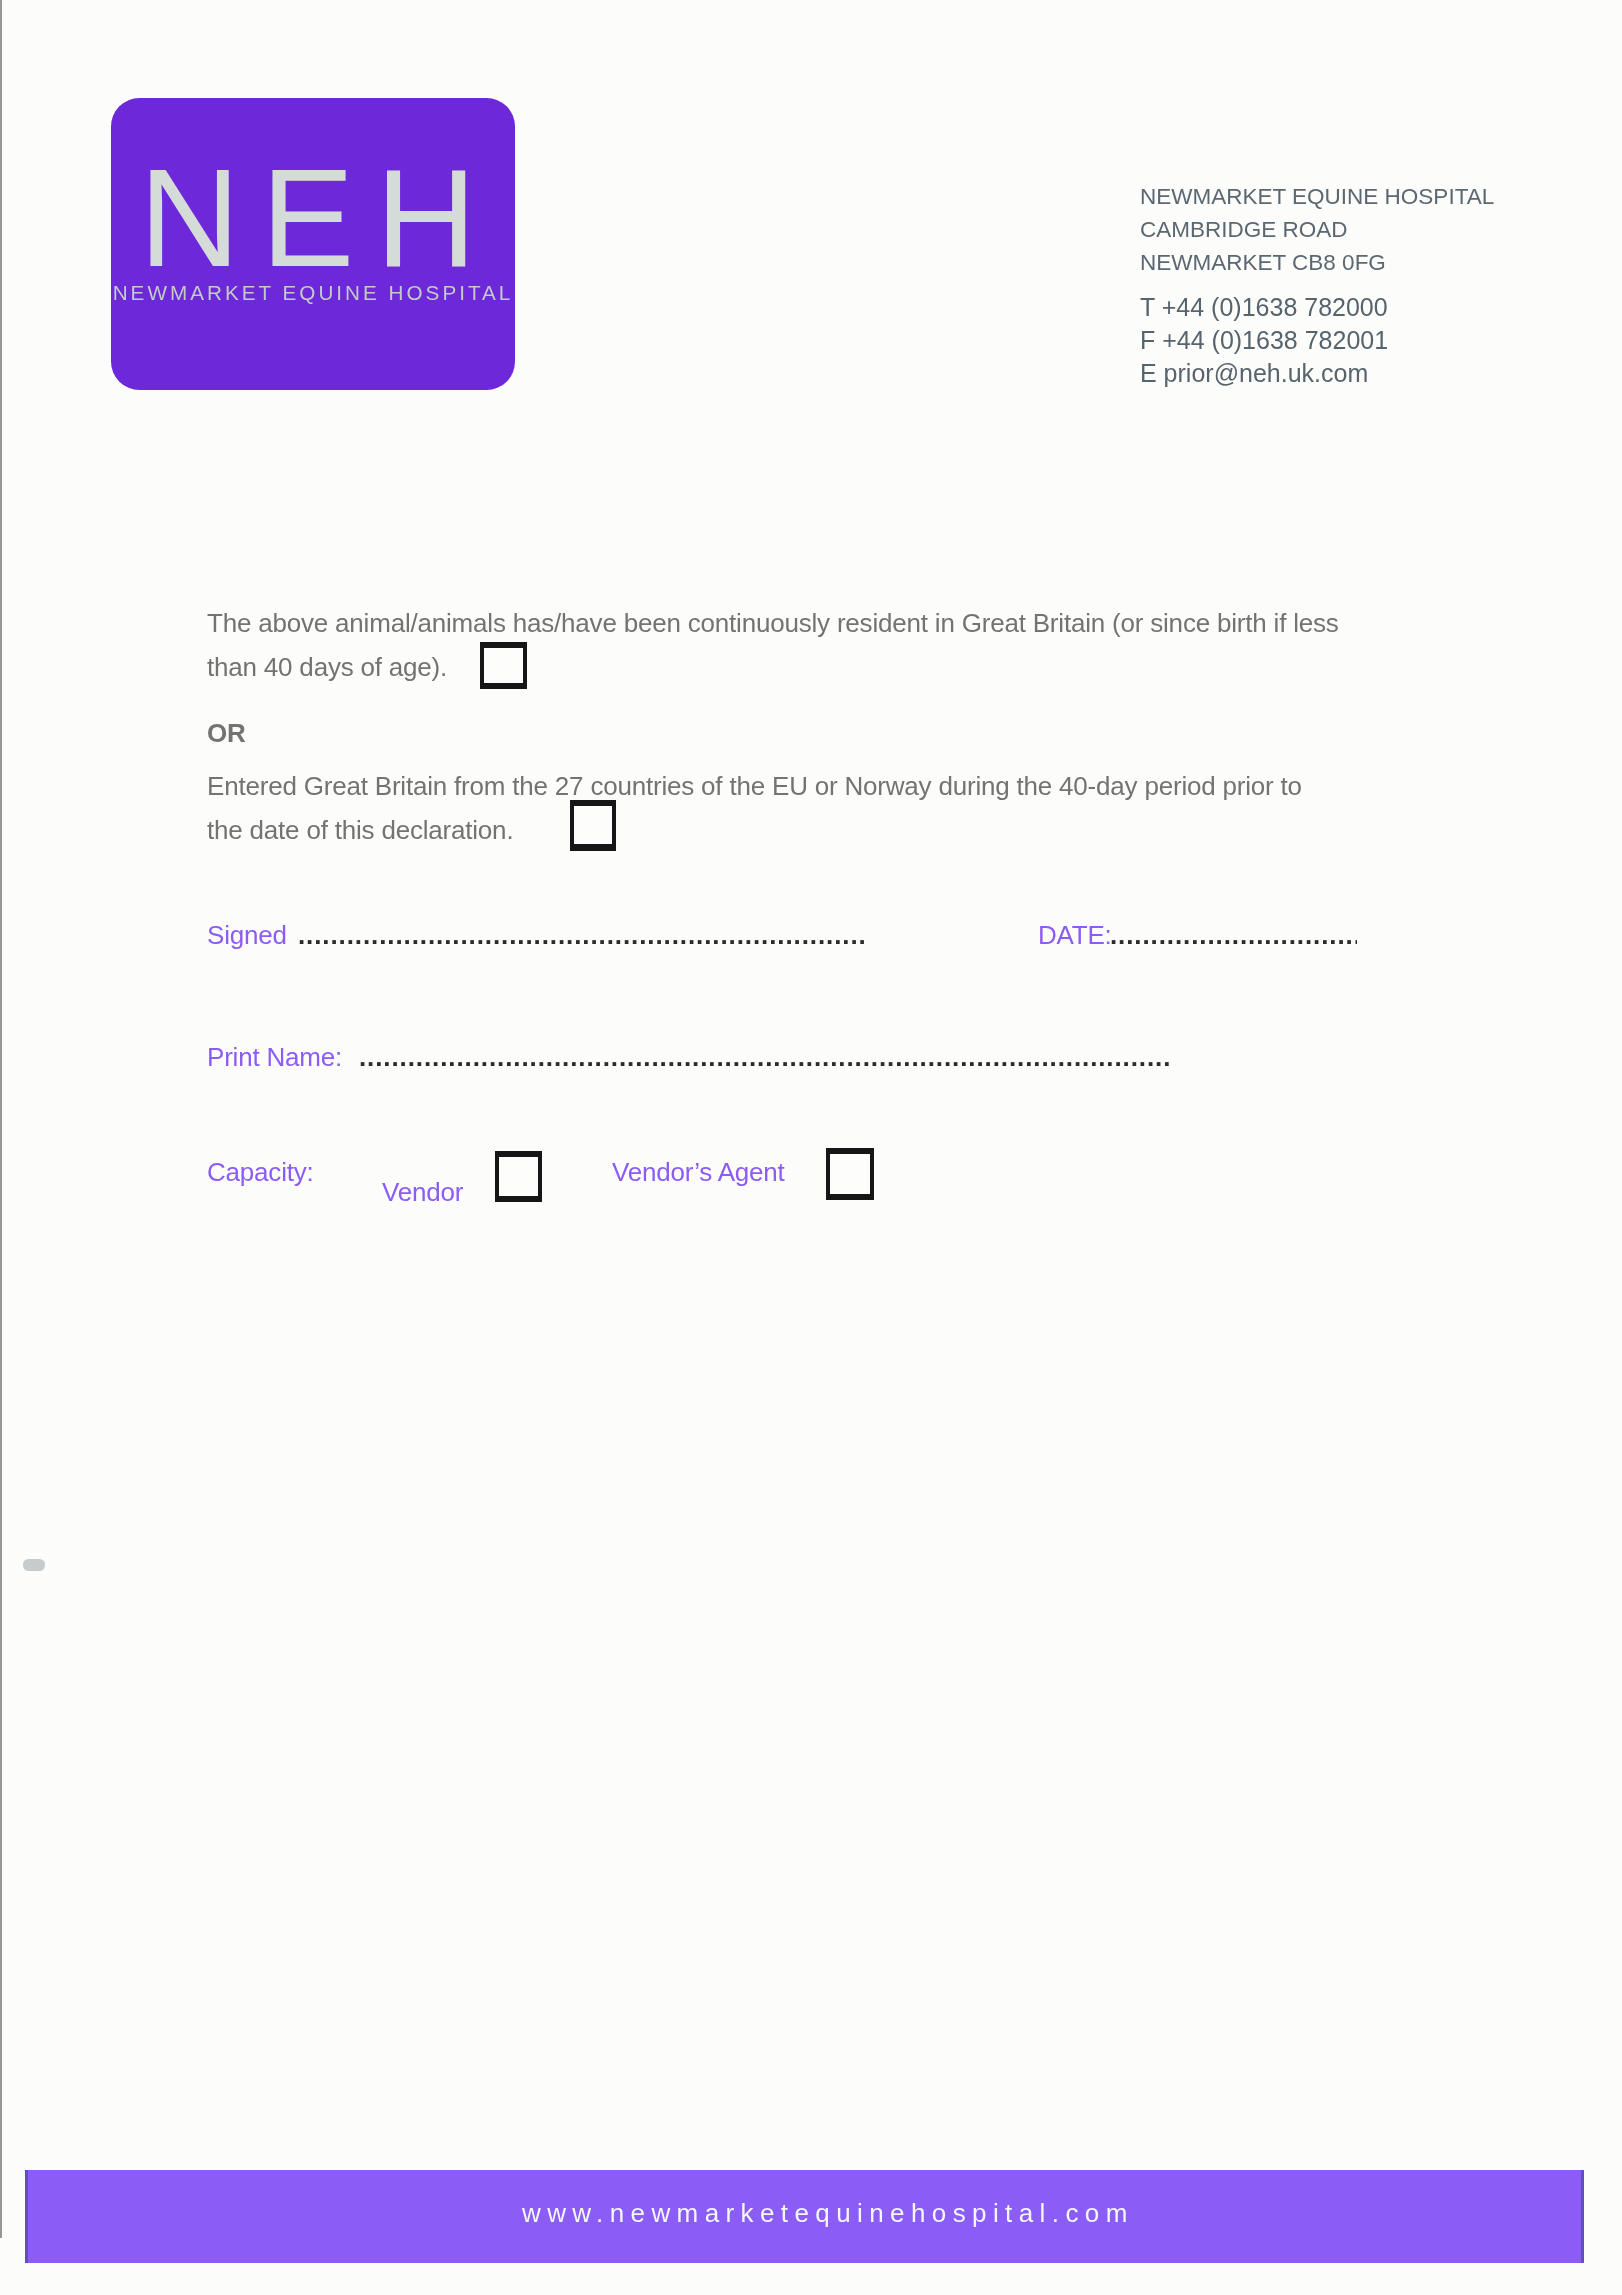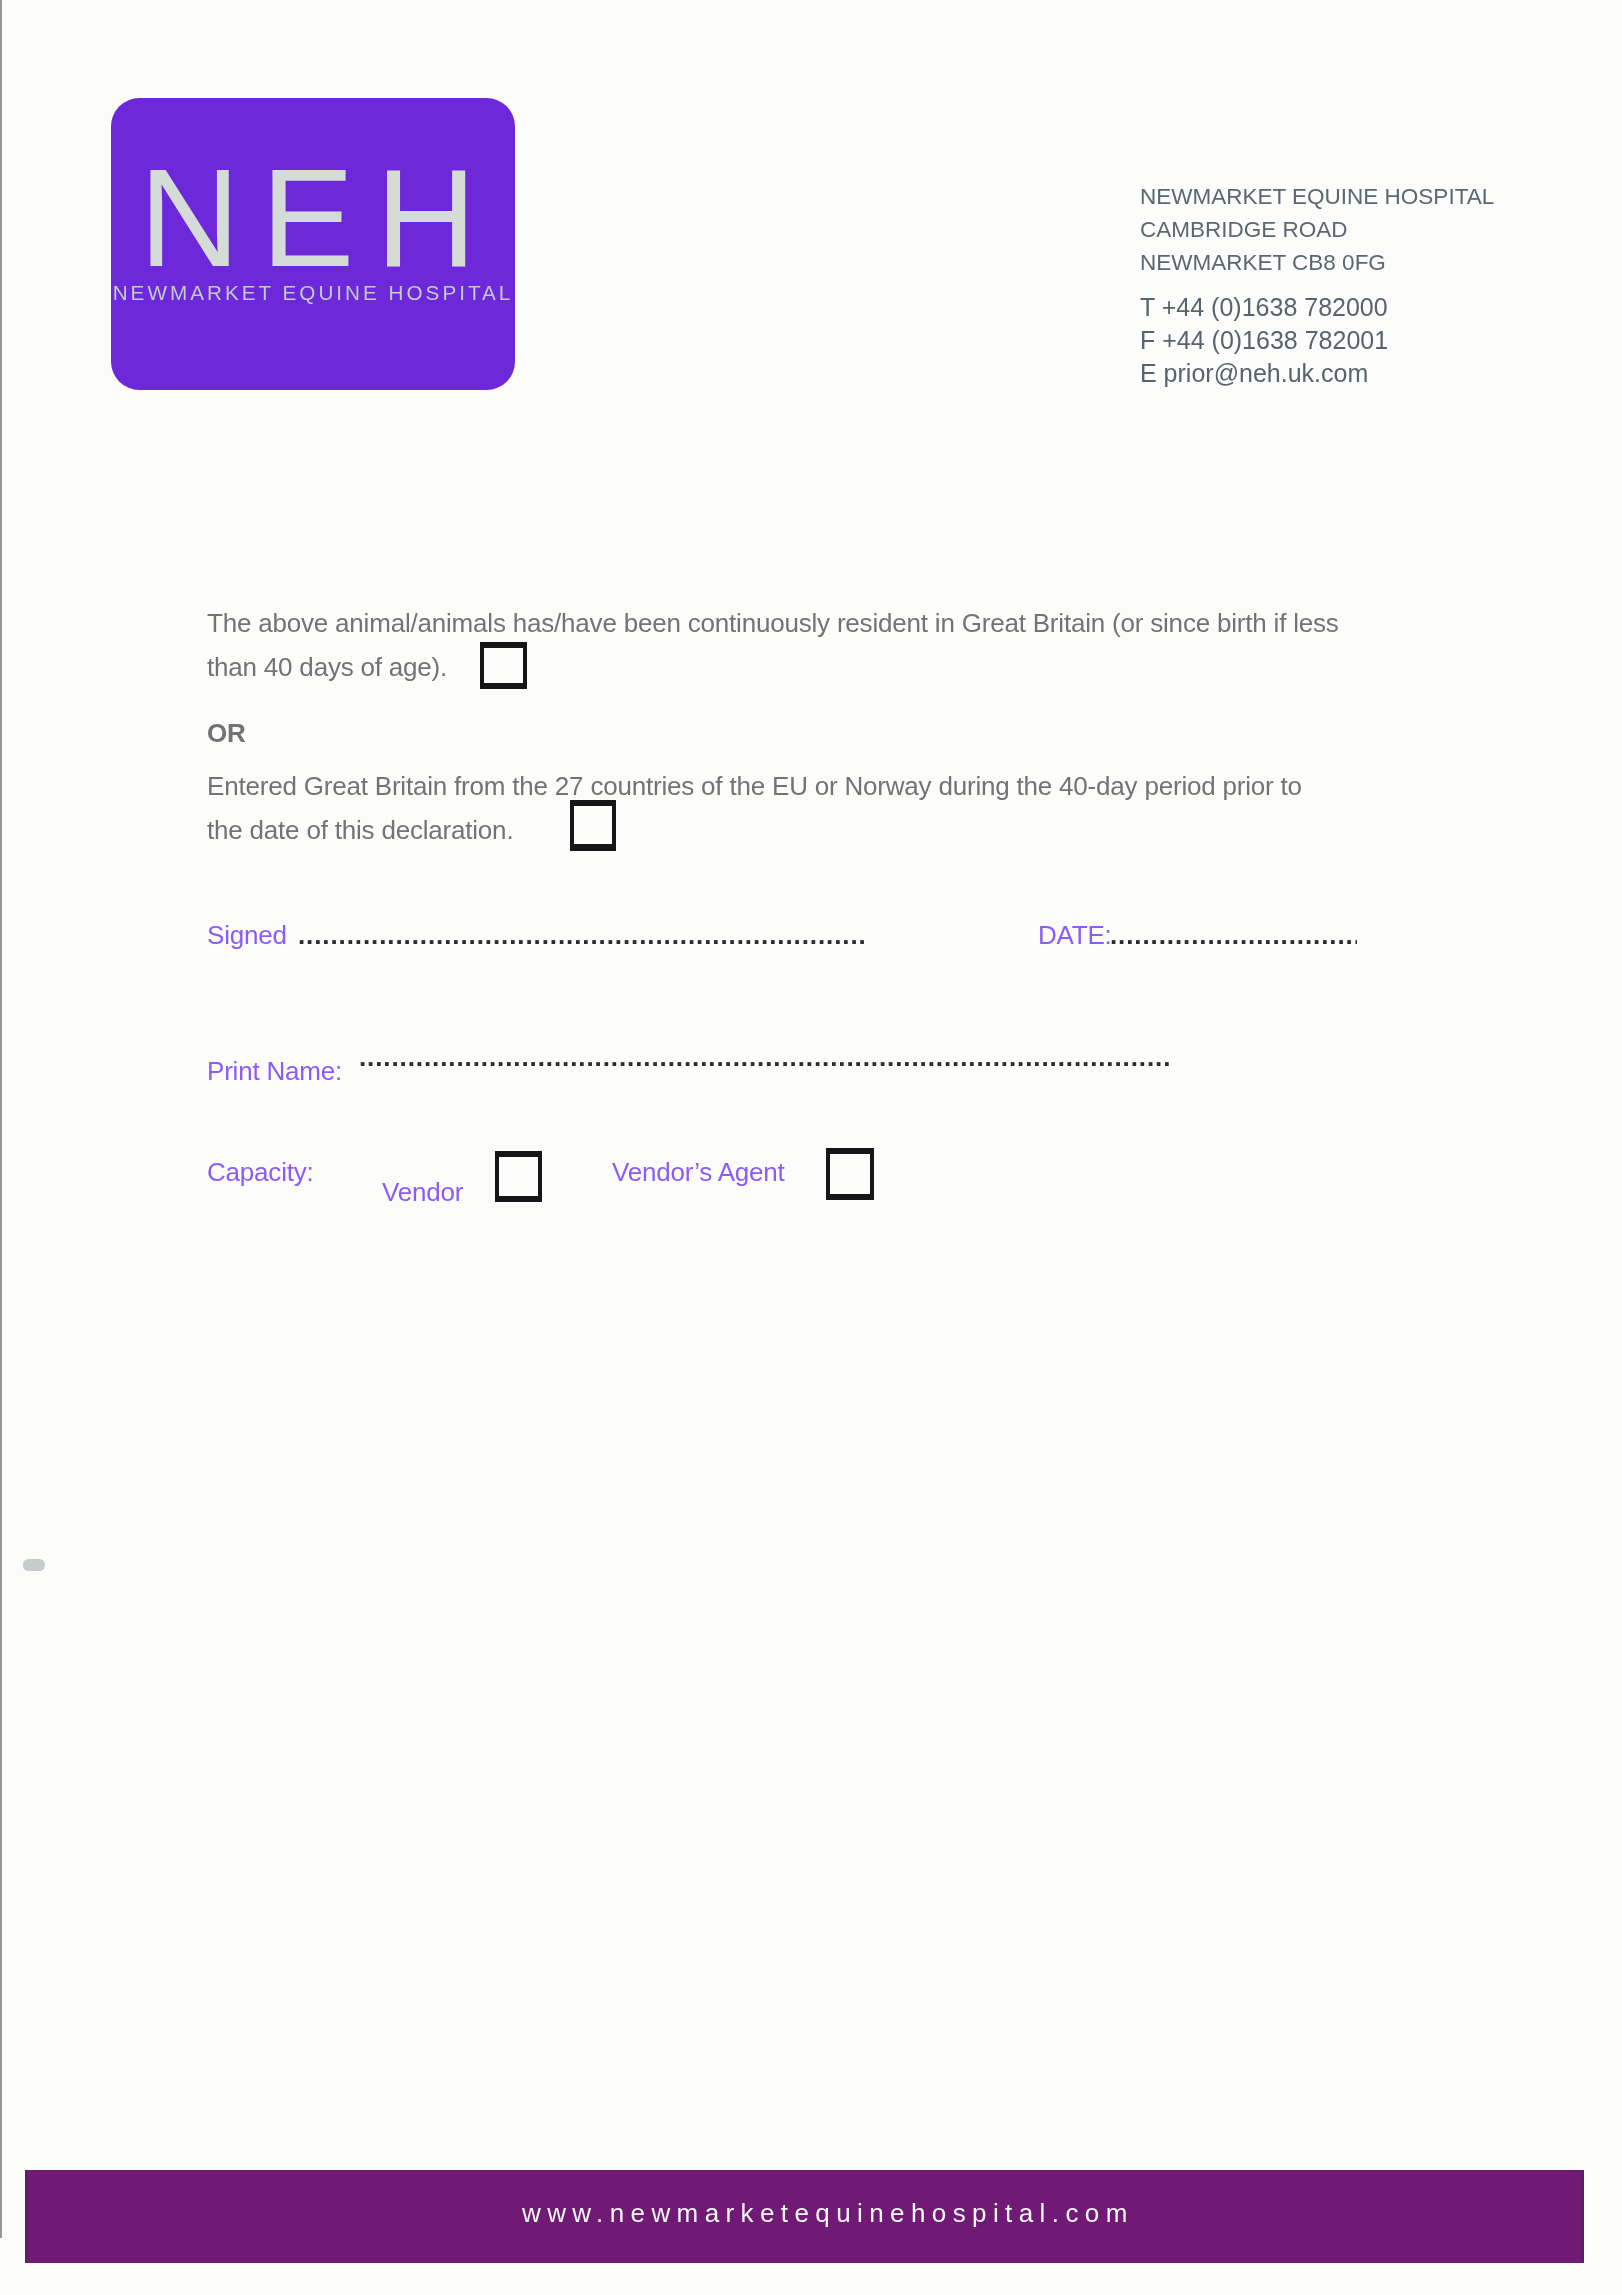--- a/index.html
+++ b/index.html
@@ -71,38 +71,38 @@
   .dots{
     font-size:26px;font-weight:bold;letter-spacing:0.9px;color:#2b2b2b;
     overflow:hidden;display:inline-block;vertical-align:baseline;
   }
 
   .signed-label{left:207px;top:920px;}
   .signed-dots{left:298px;top:920px;width:566px;}
   .date-label{left:1038px;top:920px;}
   .date-dots{left:1110px;top:920px;width:247px;}
 
-  .print-label{left:207px;top:1042px;margin-top:14px;}
+  .print-label{left:207px;top:1042px;}
   .print-dots{left:359px;top:1042px;width:834px;}
 
   .capacity-label{left:207px;top:1157px;}
   .vendor-label{left:382px;top:1177px;}
   .agent-label{left:612px;top:1157px;}
 
   .footnote{
     left:207px;top:1415px;width:1243px;
     text-align:right;
     font-size:23.4px;font-weight:bold;letter-spacing:-0.5px;
     line-height:40px;color:#222;
   }
   .footnote div{white-space:nowrap;}
 
   .footer-bar{
     left:25px;top:2170px;width:1559px;height:93px;
-    background:#701a75;
+    background:#8b5cf6;
     border-left:3.2px solid rgba(25,55,75,.35);
     border-right:3.2px solid rgba(25,55,75,.35);
     box-sizing:border-box;
   }
   .website{
     position:absolute;left:494px;top:27.5px;
     font-size:26px;letter-spacing:6.4px;
     color:#f4f7f8;
   }
 </style>

